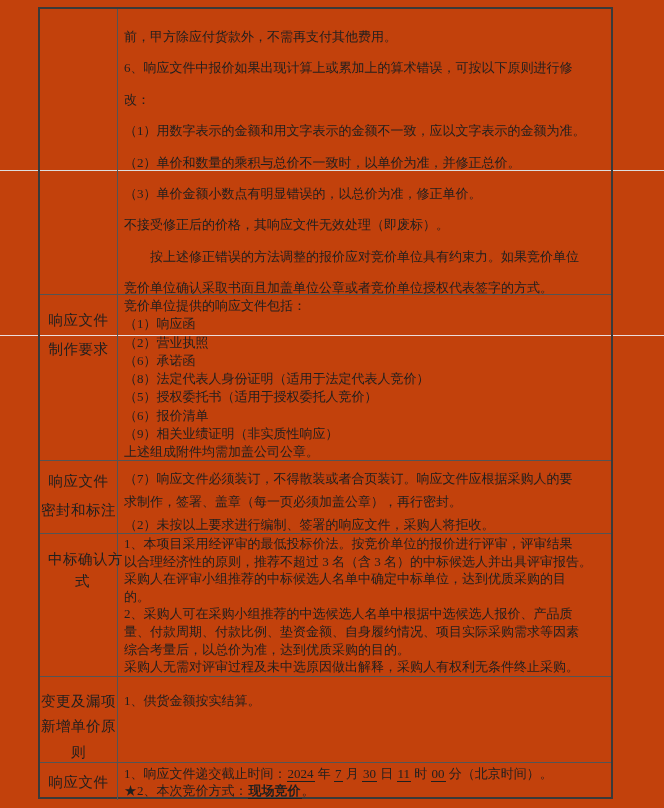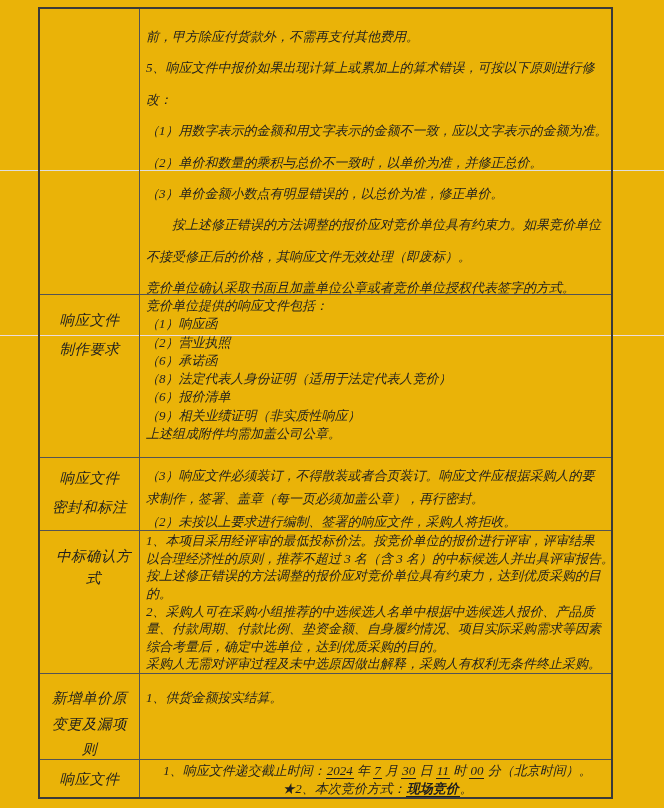--- a/index.html
+++ b/index.html
@@ -2,53 +2,53 @@
 <html><head>
 <meta charset="utf-8">
 <style>
   html,body{margin:0;padding:0;}
   body{
     width:664px;height:808px;position:relative;overflow:hidden;
     background:#fdfdfd;color:#1f1f1f;
     font-family:"Liberation Serif","DejaVu Serif",serif;
     -webkit-font-smoothing:antialiased;
   }
-  .page{position:absolute;inset:0;background:#eab308;font-style:italic;}
+  .page{position:absolute;inset:0;background:#c2410c;}
   
   .artifact{position:absolute;left:0;width:664px;height:1px;pointer-events:none;}
   .artifact.gray{top:170px;background:#dedede;}
   .artifact.pink{top:335px;background:#ecdcdc;}
 
   .doc-table{
     position:absolute;left:38px;top:7px;width:575px;height:792px;
     box-sizing:border-box;border:2px solid #3a3a3a;
     display:flex;flex-direction:column;background:transparent;
   }
   .row{display:flex;box-sizing:border-box;border-bottom:1px solid #545454;}
   .row.last{border-bottom:none;flex:1;}
   .r1{height:286px;} .r2{height:166px;} .r3{height:73px;}
   .r4{height:143px;} .r5{height:86px;}
 
   .label-cell{
-    width:100px;box-sizing:border-box;border-right:1px solid #545454;
+    width:78px;box-sizing:border-box;border-right:1px solid #545454;
     font-size:14.5px;letter-spacing:.5px;text-align:center;flex-shrink:0;
   }
   .content-cell{
     flex:1;box-sizing:border-box;padding-left:6px;padding-right:2px;
     font-size:13px;overflow:hidden;
   }
   .tline{white-space:pre;}
 
   
   .r1 .content-cell{padding-top:12px;line-height:31.4px;}
   .r2 .content-cell{padding-top:2px;line-height:18.3px;}
   .r3 .content-cell{padding-top:6px;line-height:23px;}
   .r4 .content-cell{padding-top:1px;line-height:17.6px;}
   .r5 .content-cell{padding-top:14px;line-height:20px;}
-  .r6 .content-cell{padding-top:2px;line-height:17.5px;text-align:center;}
+  .r6 .content-cell{padding-top:2px;line-height:17.5px;}
 
   .r2 .label-cell{padding-top:11px;line-height:29px;}
   .r3 .label-cell{padding-top:6px;line-height:28.5px;}
   .r4 .label-cell{padding-top:15px;line-height:21.5px;text-align:center;padding-left:8px;}
   .r5 .label-cell{padding-top:12px;line-height:25.5px;}
   .r6 .label-cell{padding-top:10px;line-height:18px;}
 
   .u{border-bottom:1px solid #1f1f1f;padding:0 1px;}
   .b{font-weight:bold;}
 </style>
@@ -58,81 +58,82 @@
 <div class="page">
   <div class="artifact gray"></div>
   <div class="artifact pink"></div>
 
   <div class="doc-table">
 
     <div class="row r1">
       <div class="label-cell"></div>
       <div class="content-cell">
           <div class="tline">前，甲方除应付货款外，不需再支付其他费用。</div>
-          <div class="tline">5、响应文件中报价如果出现计算上或累加上的算术错误，可按以下原则进行修</div>
+          <div class="tline">6、响应文件中报价如果出现计算上或累加上的算术错误，可按以下原则进行修</div>
           <div class="tline">改：</div>
           <div class="tline">（1）用数字表示的金额和用文字表示的金额不一致，应以文字表示的金额为准。</div>
           <div class="tline">（2）单价和数量的乘积与总价不一致时，以单价为准，并修正总价。</div>
           <div class="tline">（3）单价金额小数点有明显错误的，以总价为准，修正单价。</div>
+          <div class="tline">不接受修正后的价格，其响应文件无效处理（即废标）。</div>
           <div class="tline">　　按上述修正错误的方法调整的报价应对竞价单位具有约束力。如果竞价单位</div>
-          <div class="tline">不接受修正后的价格，其响应文件无效处理（即废标）。</div>
           <div class="tline">竞价单位确认采取书面且加盖单位公章或者竞价单位授权代表签字的方式。</div>
         </div>
     </div>
 
     <div class="row r2">
       <div class="label-cell">
           <div class="tline">响应文件</div>
           <div class="tline">制作要求</div>
         </div>
       <div class="content-cell">
           <div class="tline">竞价单位提供的响应文件包括：</div>
           <div class="tline">（1）响应函</div>
           <div class="tline">（2）营业执照</div>
           <div class="tline">（6）承诺函</div>
           <div class="tline">（8）法定代表人身份证明（适用于法定代表人竞价）</div>
+          <div class="tline">（5）授权委托书（适用于授权委托人竞价）</div>
           <div class="tline">（6）报价清单</div>
           <div class="tline">（9）相关业绩证明（非实质性响应）</div>
           <div class="tline">上述组成附件均需加盖公司公章。</div>
         </div>
     </div>
 
     <div class="row r3">
       <div class="label-cell">
           <div class="tline">响应文件</div>
           <div class="tline">密封和标注</div>
         </div>
       <div class="content-cell">
-          <div class="tline">（3）响应文件必须装订，不得散装或者合页装订。响应文件应根据采购人的要</div>
+          <div class="tline">（7）响应文件必须装订，不得散装或者合页装订。响应文件应根据采购人的要</div>
           <div class="tline">求制作，签署、盖章（每一页必须加盖公章），再行密封。</div>
           <div class="tline">（2）未按以上要求进行编制、签署的响应文件，采购人将拒收。</div>
         </div>
     </div>
 
     <div class="row r4">
       <div class="label-cell">
           <div class="tline">中标确认方</div>
           <div class="tline">式</div>
         </div>
       <div class="content-cell">
           <div class="tline">1、本项目采用经评审的最低投标价法。按竞价单位的报价进行评审，评审结果</div>
           <div class="tline">以合理经济性的原则，推荐不超过 3 名（含 3 名）的中标候选人并出具评审报告。</div>
-          <div class="tline">按上述修正错误的方法调整的报价应对竞价单位具有约束力，达到优质采购的目</div>
+          <div class="tline">采购人在评审小组推荐的中标候选人名单中确定中标单位，达到优质采购的目</div>
           <div class="tline">的。</div>
           <div class="tline">2、采购人可在采购小组推荐的中选候选人名单中根据中选候选人报价、产品质</div>
           <div class="tline">量、付款周期、付款比例、垫资金额、自身履约情况、项目实际采购需求等因素</div>
-          <div class="tline">综合考量后，确定中选单位，达到优质采购的目的。</div>
+          <div class="tline">综合考量后，以总价为准，达到优质采购的目的。</div>
           <div class="tline">采购人无需对评审过程及未中选原因做出解释，采购人有权利无条件终止采购。</div>
         </div>
     </div>
 
     <div class="row r5">
       <div class="label-cell">
+          <div class="tline">变更及漏项</div>
           <div class="tline">新增单价原</div>
-          <div class="tline">变更及漏项</div>
           <div class="tline">则</div>
         </div>
       <div class="content-cell">
           <div class="tline">1、供货金额按实结算。</div>
         </div>
     </div>
 
     <div class="row r6 last">
       <div class="label-cell">
           <div class="tline">响应文件</div>

